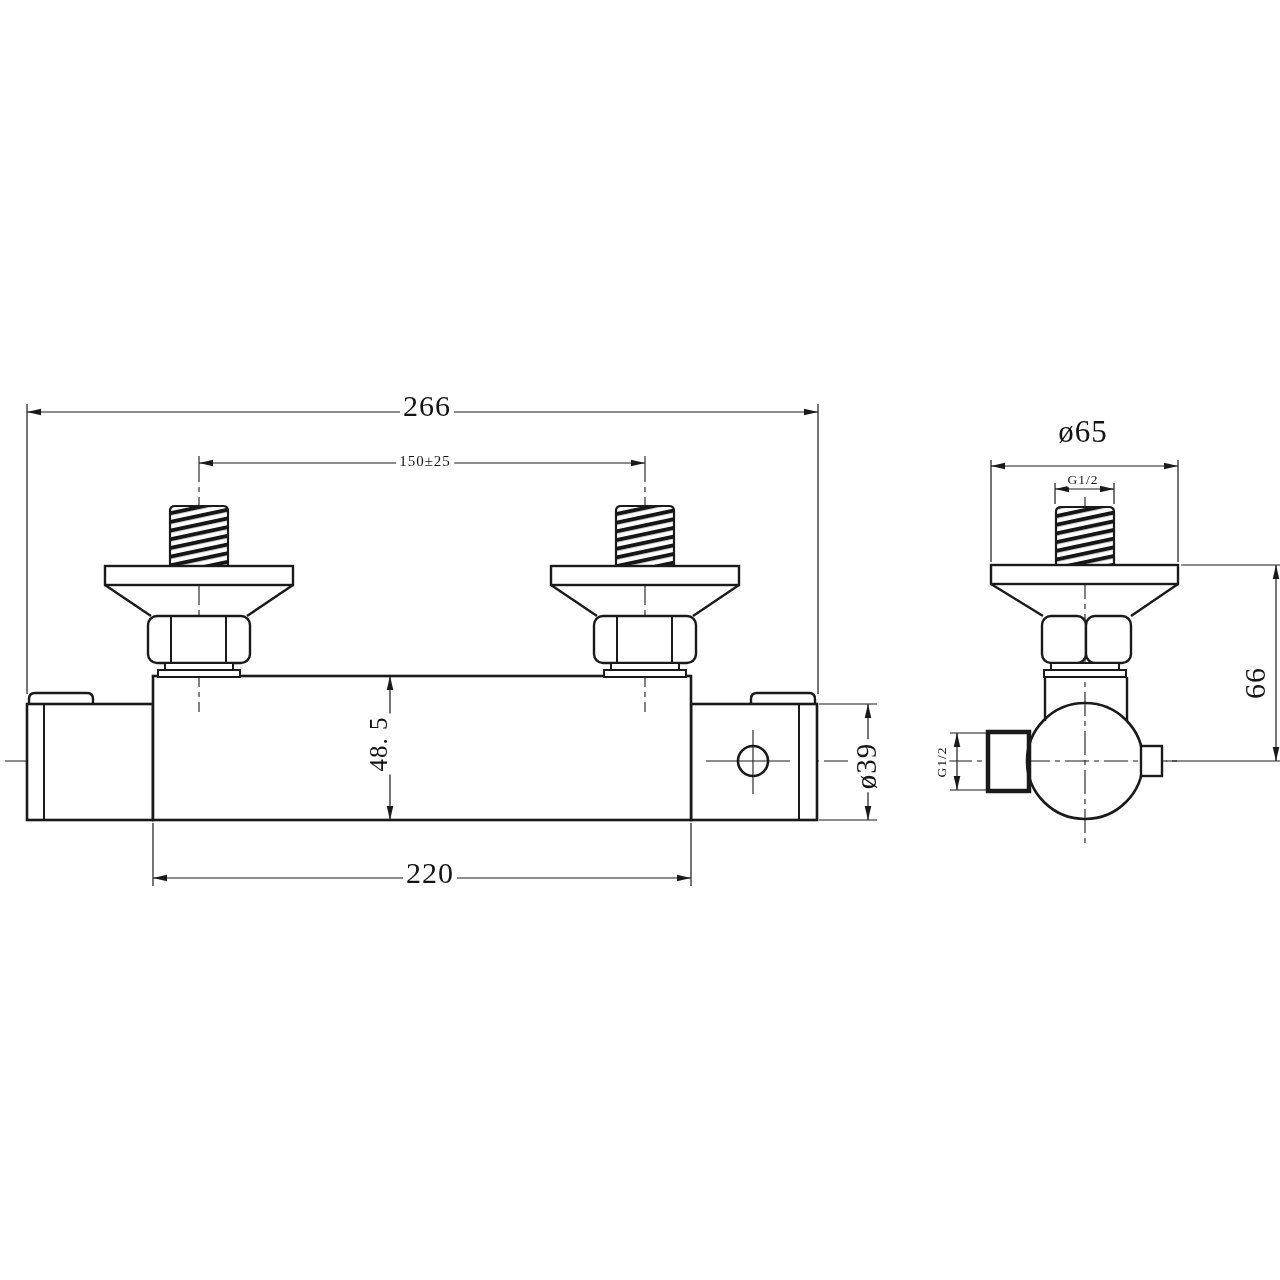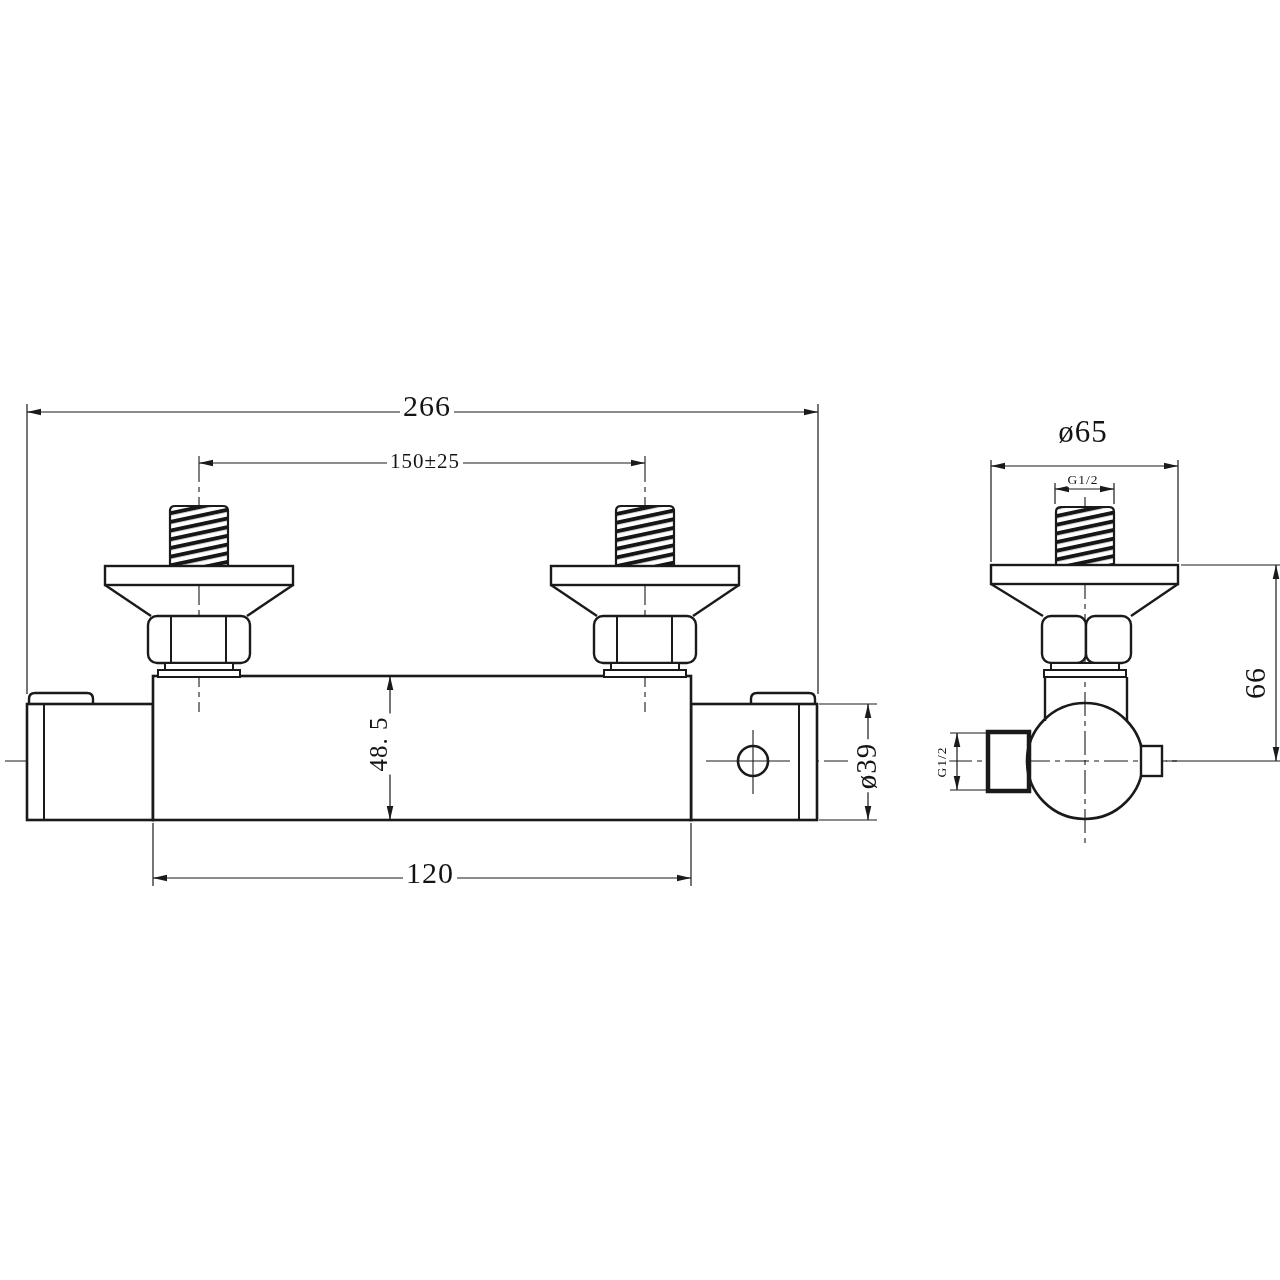--- a/index.html
+++ b/index.html
@@ -153,23 +153,23 @@
 
         <line x1="950" y1="733" x2="986" y2="733"></line>
         <line x1="950" y1="790" x2="986" y2="790"></line>
         <line x1="957" y1="733" x2="957" y2="790" marker-start="url(#arw)" marker-end="url(#arw)"></line>
       </g>
     </g>
   </svg>
 
   <div class="dim" style="left:427px; top:406px; font-size:30px;">266</div>
 
-  <div class="dim" style="left:425px; top:461px; font-size:21px;">150±25</div>
+  <div class="dim" style="left:425px; top:461px; font-size:15px;">150±25</div>
 
-  <div class="dim" style="left:430px; top:873px; font-size:30px;">120</div>
+  <div class="dim" style="left:430px; top:873px; font-size:30px;">220</div>
 
   <div class="dim vert" style="left:378px; top:744px; font-size:25px;">48. 5</div>
 
   <div class="dim vert" style="left:866px; top:766px; font-size:29px;">ø39</div>
 
   <div class="dim" style="left:1083px; top:431px; font-size:31px;">ø65</div>
 
   <div class="dim nopad" style="left:1083px; top:480px; font-size:13.5px;">G1/2</div>
 
   <div class="dim vert" style="left:1255px; top:683px; font-size:30px;">66</div>

